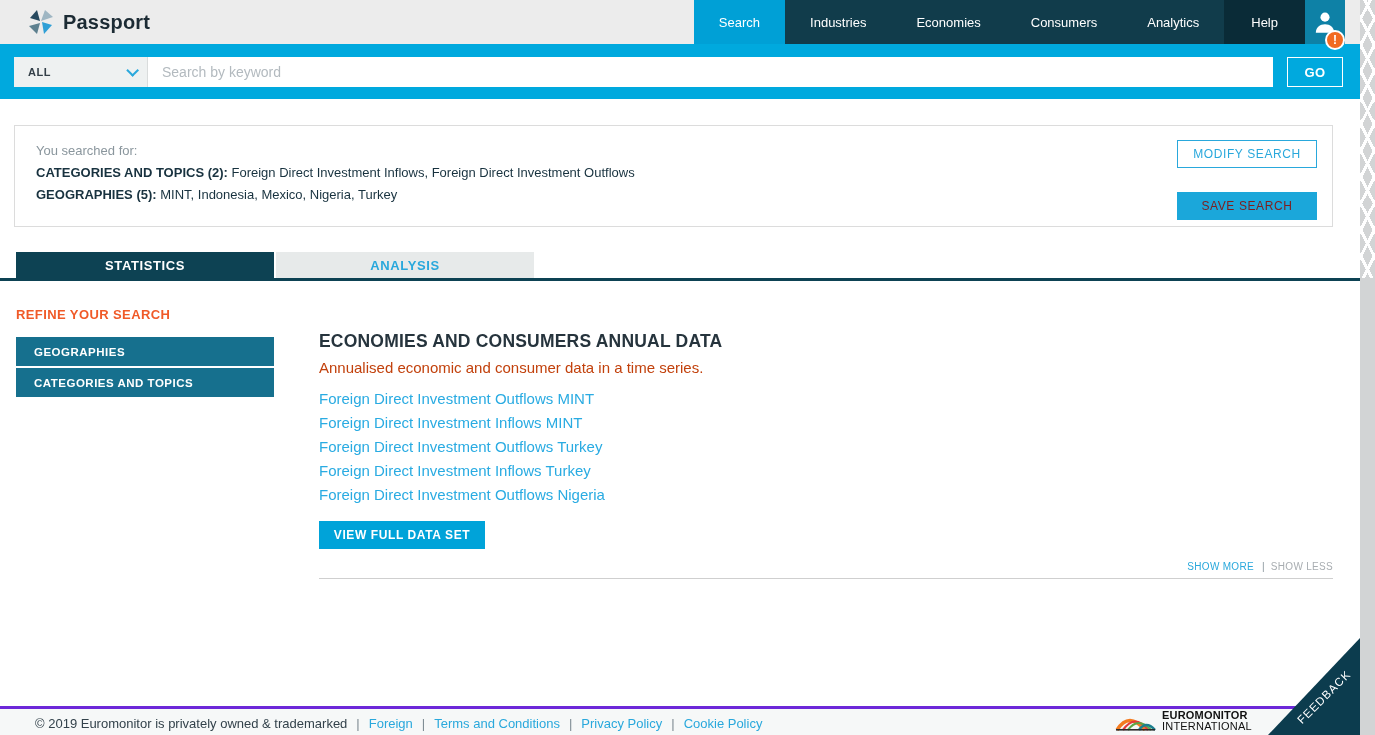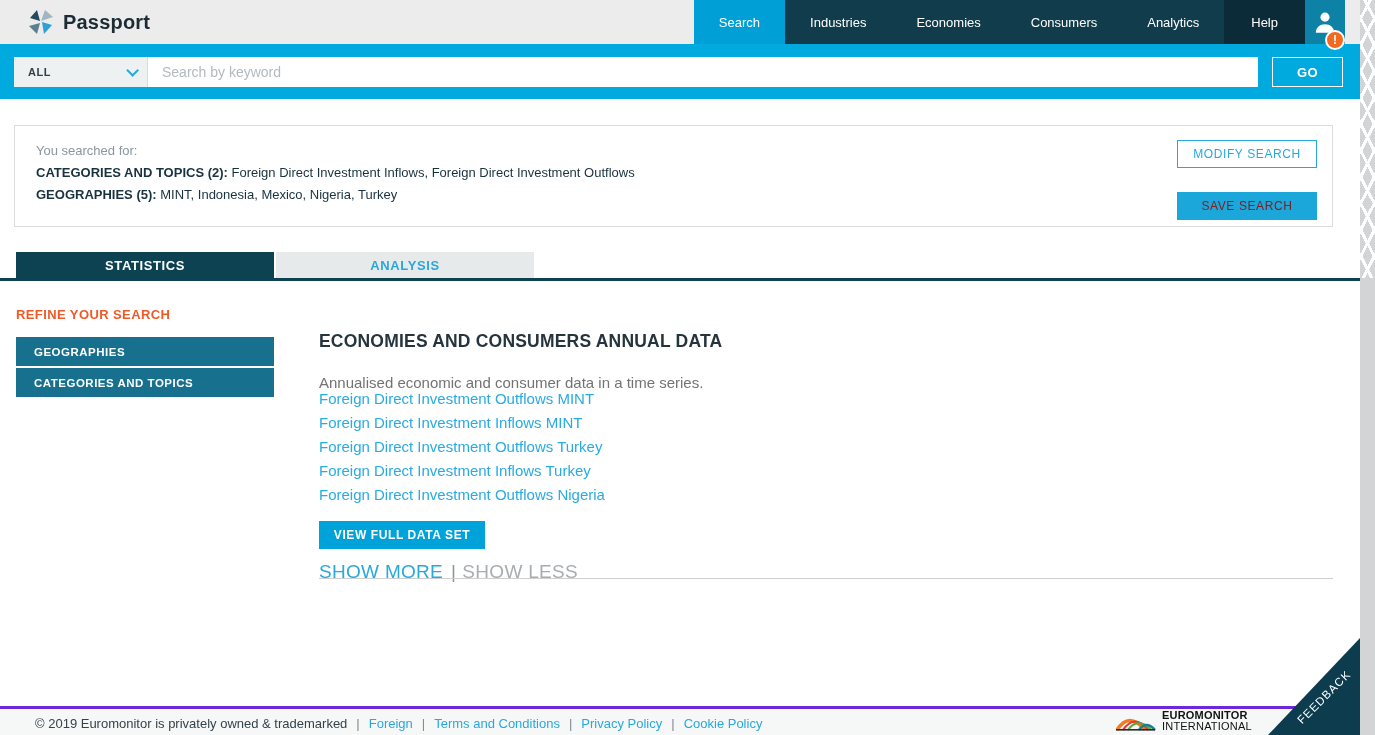--- a/index.html
+++ b/index.html
@@ -50,21 +50,21 @@
     padding:0 12px 0 14px; cursor:pointer; border-right:1px solid #d9dcdc;
   }
   .scope-label { font-size:11px; font-weight:700; color:#333f48; letter-spacing:0.5px; }
   .chev { width:9px; height:9px; border-right:2px solid #29a8dc; border-bottom:2px solid #29a8dc; transform:rotate(45deg) translateY(-3px); }
   .kw-input {
     flex:1; height:30px; border:none; outline:none; background:#ffffff; font-size:14px; color:#333f48;
     padding:0 14px; font-family:"Liberation Sans", sans-serif;
   }
   .kw-input::placeholder { color:#b3babf; }
   .go-btn {
-    width:71px; height:30px; margin-left:14px; background:transparent; border:1px solid #ffffff;
+    width:56px; height:30px; margin-left:14px; background:transparent; border:1px solid #ffffff;
     color:#ffffff; font-size:13px; font-weight:700; letter-spacing:0.5px; cursor:pointer;
     font-family:"Liberation Sans", sans-serif;
   }
 
   
   .summary-box {
     position:absolute; left:14px; top:125px; width:1319px; height:102px;
     background:#ffffff; border:1px solid #dcdcdc;
   }
   .summary-text { position:absolute; left:21px; top:14px; line-height:22px; font-size:13px; }
@@ -94,29 +94,29 @@
   
   .refine-title { position:absolute; left:16px; top:307px; font-size:13px; font-weight:700; color:#f05a28; letter-spacing:0.4px; }
   .side-btns { position:absolute; left:16px; top:337px; width:258px; display:flex; flex-direction:column; gap:2px; }
   .side-btn {
     height:29px; background:#16708e; color:#ffffff; font-size:11.5px; font-weight:700; letter-spacing:0.5px;
     display:flex; align-items:center; padding-left:18px; cursor:pointer;
   }
 
   
   .results-heading { position:absolute; left:319px; top:331px; font-size:17.5px; font-weight:700; color:#26343d; letter-spacing:0.2px; }
-  .results-subtitle { position:absolute; left:319px; top:374px; font-size:15px; color:#737373; }
+  .results-subtitle { position:absolute; left:319px; top:359px; font-size:15px; color:#c2410c; }
   .result-links { position:absolute; left:319px; top:389px; display:flex; flex-direction:column; }
   .result-link { font-size:15px; color:#29abe2; text-decoration:none; height:24px; line-height:20px; cursor:pointer; }
   .view-btn {
     position:absolute; left:319px; top:521px; width:166px; height:28px; background:#00a3d9; border:none;
     color:#ffffff; font-size:12px; font-weight:700; letter-spacing:0.6px; cursor:pointer;
     font-family:"Liberation Sans", sans-serif;
   }
-  .show-row { position:absolute; top:561px; left:319px; width:1014px; text-align:left; font-size:19px; letter-spacing:0.3px; }
+  .show-row { position:absolute; top:561px; left:319px; width:1014px; text-align:right; font-size:10px; letter-spacing:0.3px; }
   .show-more { color:#29a8dc; cursor:pointer; font-weight:400; }
   .show-div { color:#8a969d; margin:0 6px 0 8px; }
   .show-less { color:#a8adb1; cursor:pointer; }
   .results-hr { position:absolute; left:319px; top:578px; width:1014px; height:1px; background:#cfcfcf; }
 
   
   .footer { position:absolute; left:0; bottom:0; width:1360px; height:29px; background:#f6f8f8; border-top:3px solid #6d28d9; }
   .footer-text { position:absolute; left:35px; top:0; height:28px; display:flex; align-items:center; font-size:13px; color:#33424b; }
   .footer-div { color:#7d8b93; margin:0 9px; }
   .footer-link { color:#29a8dc; text-decoration:none; cursor:pointer; }

